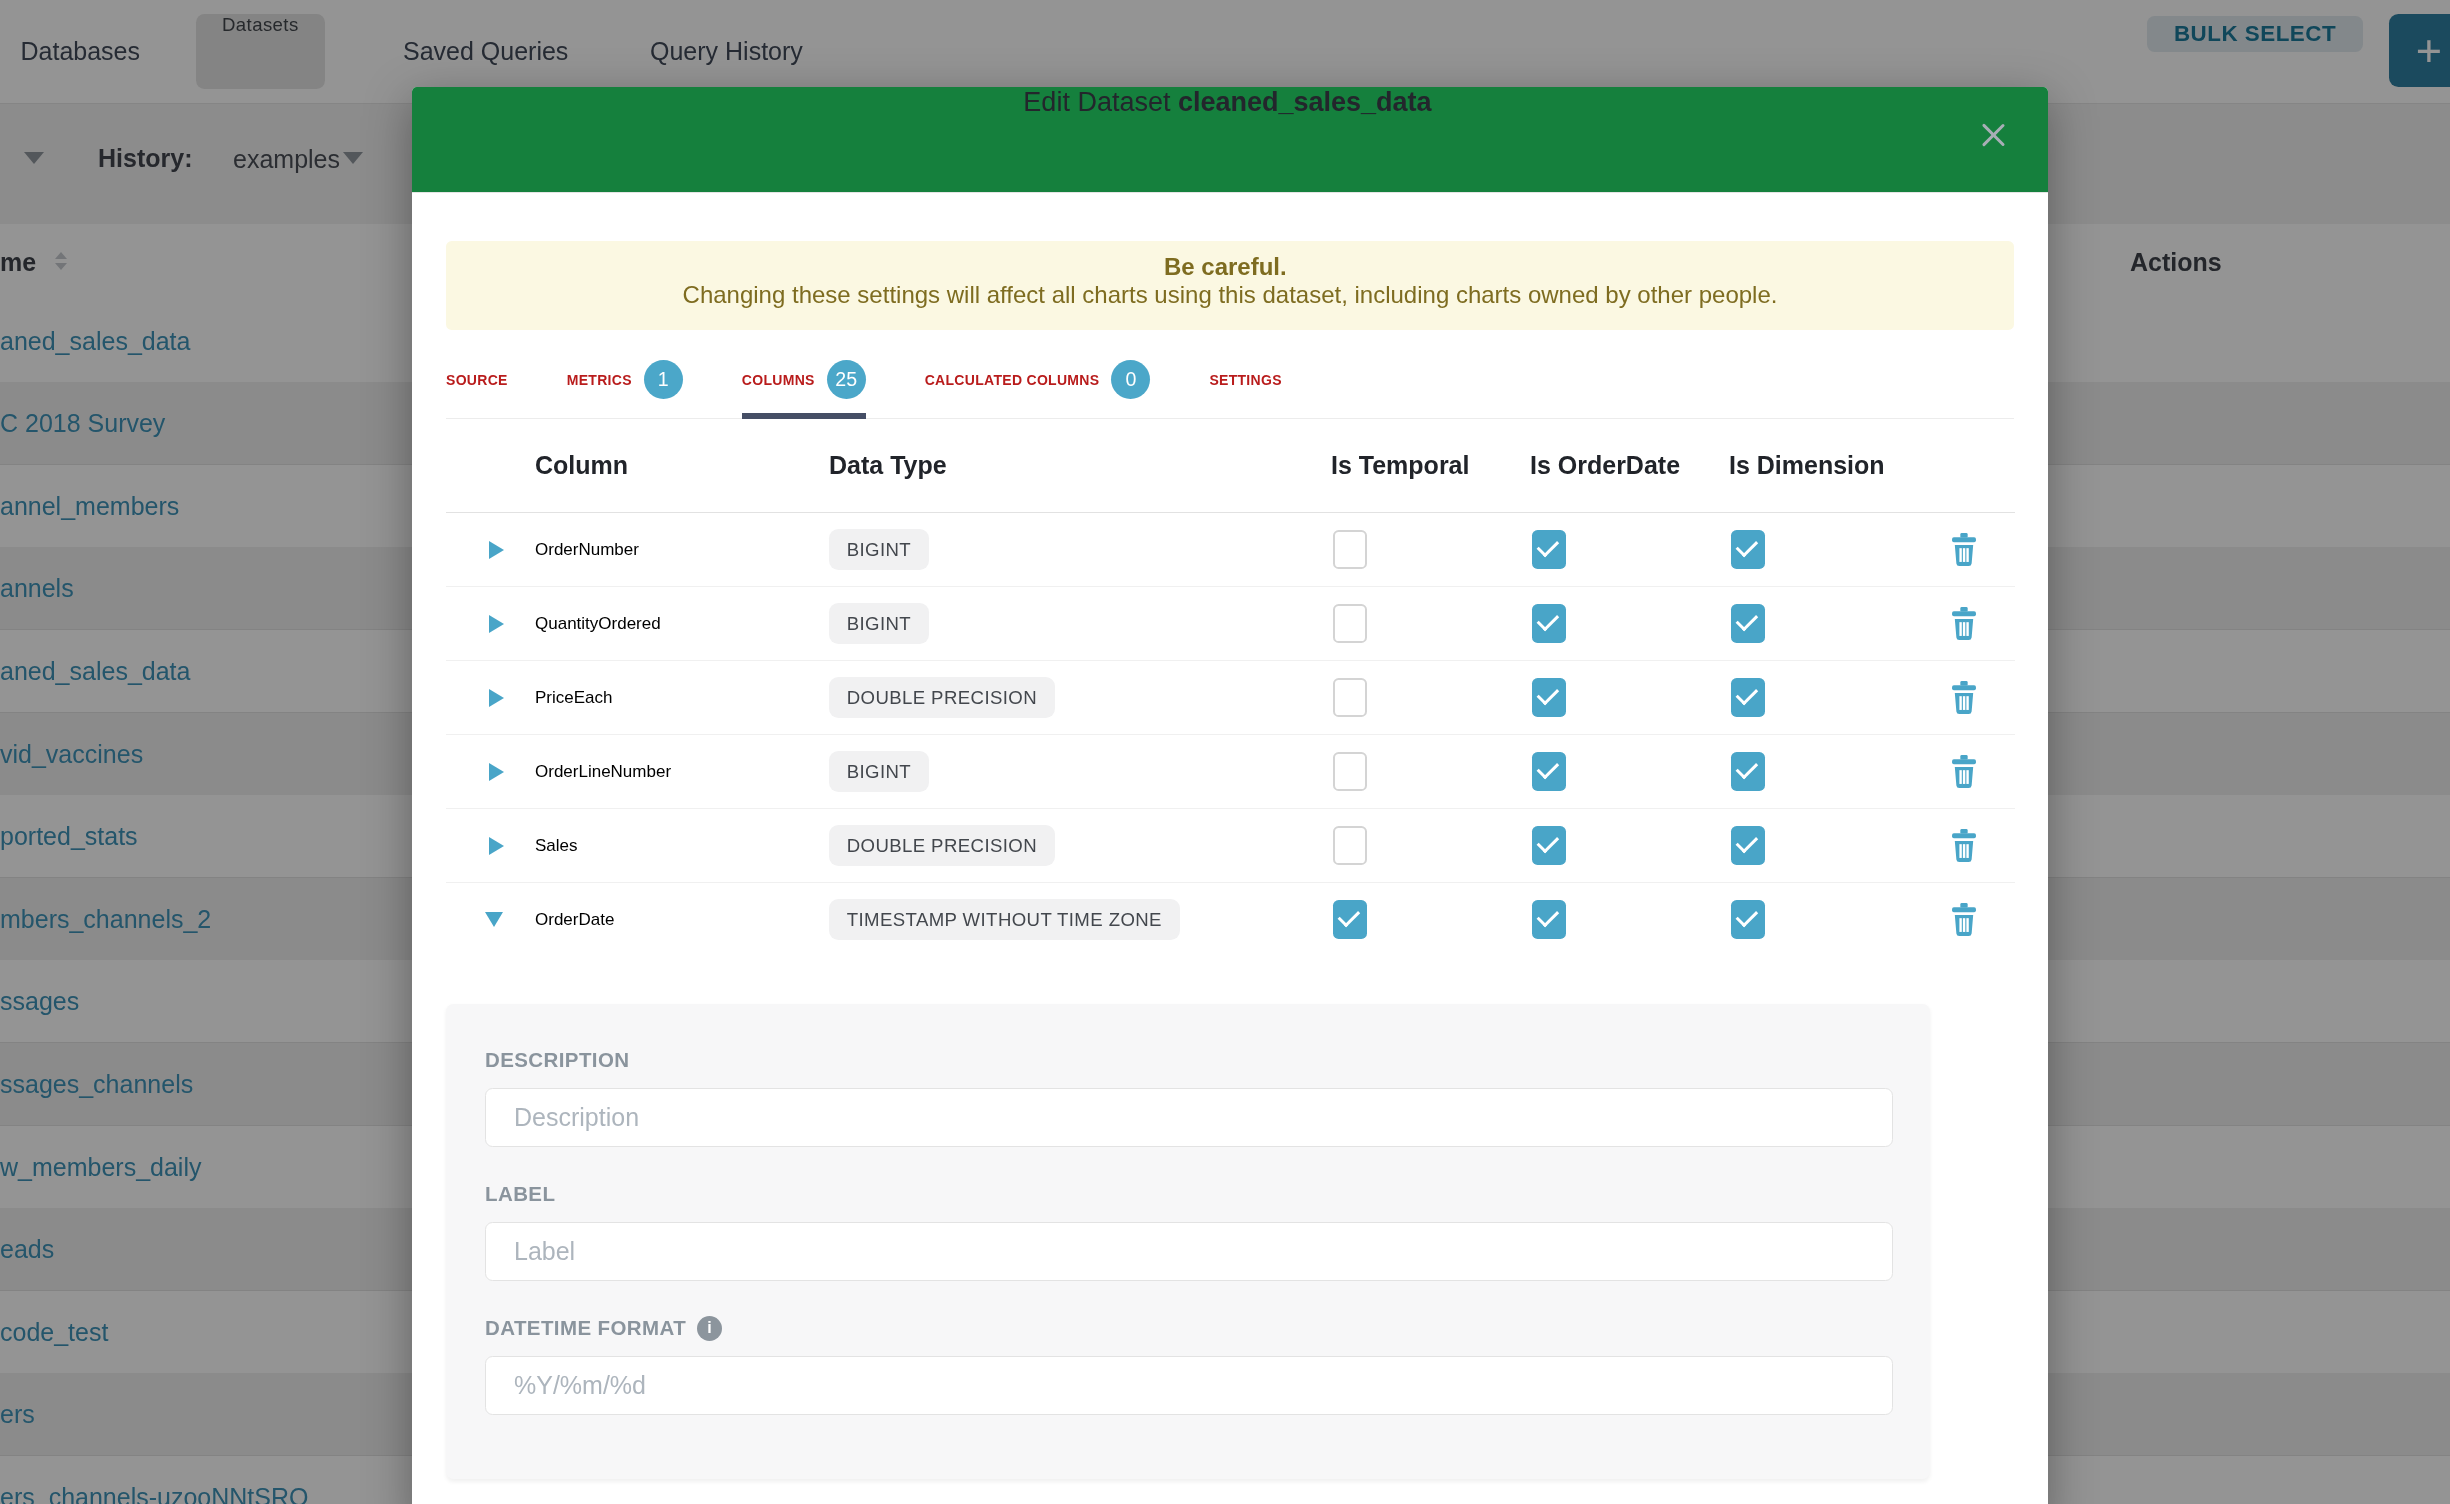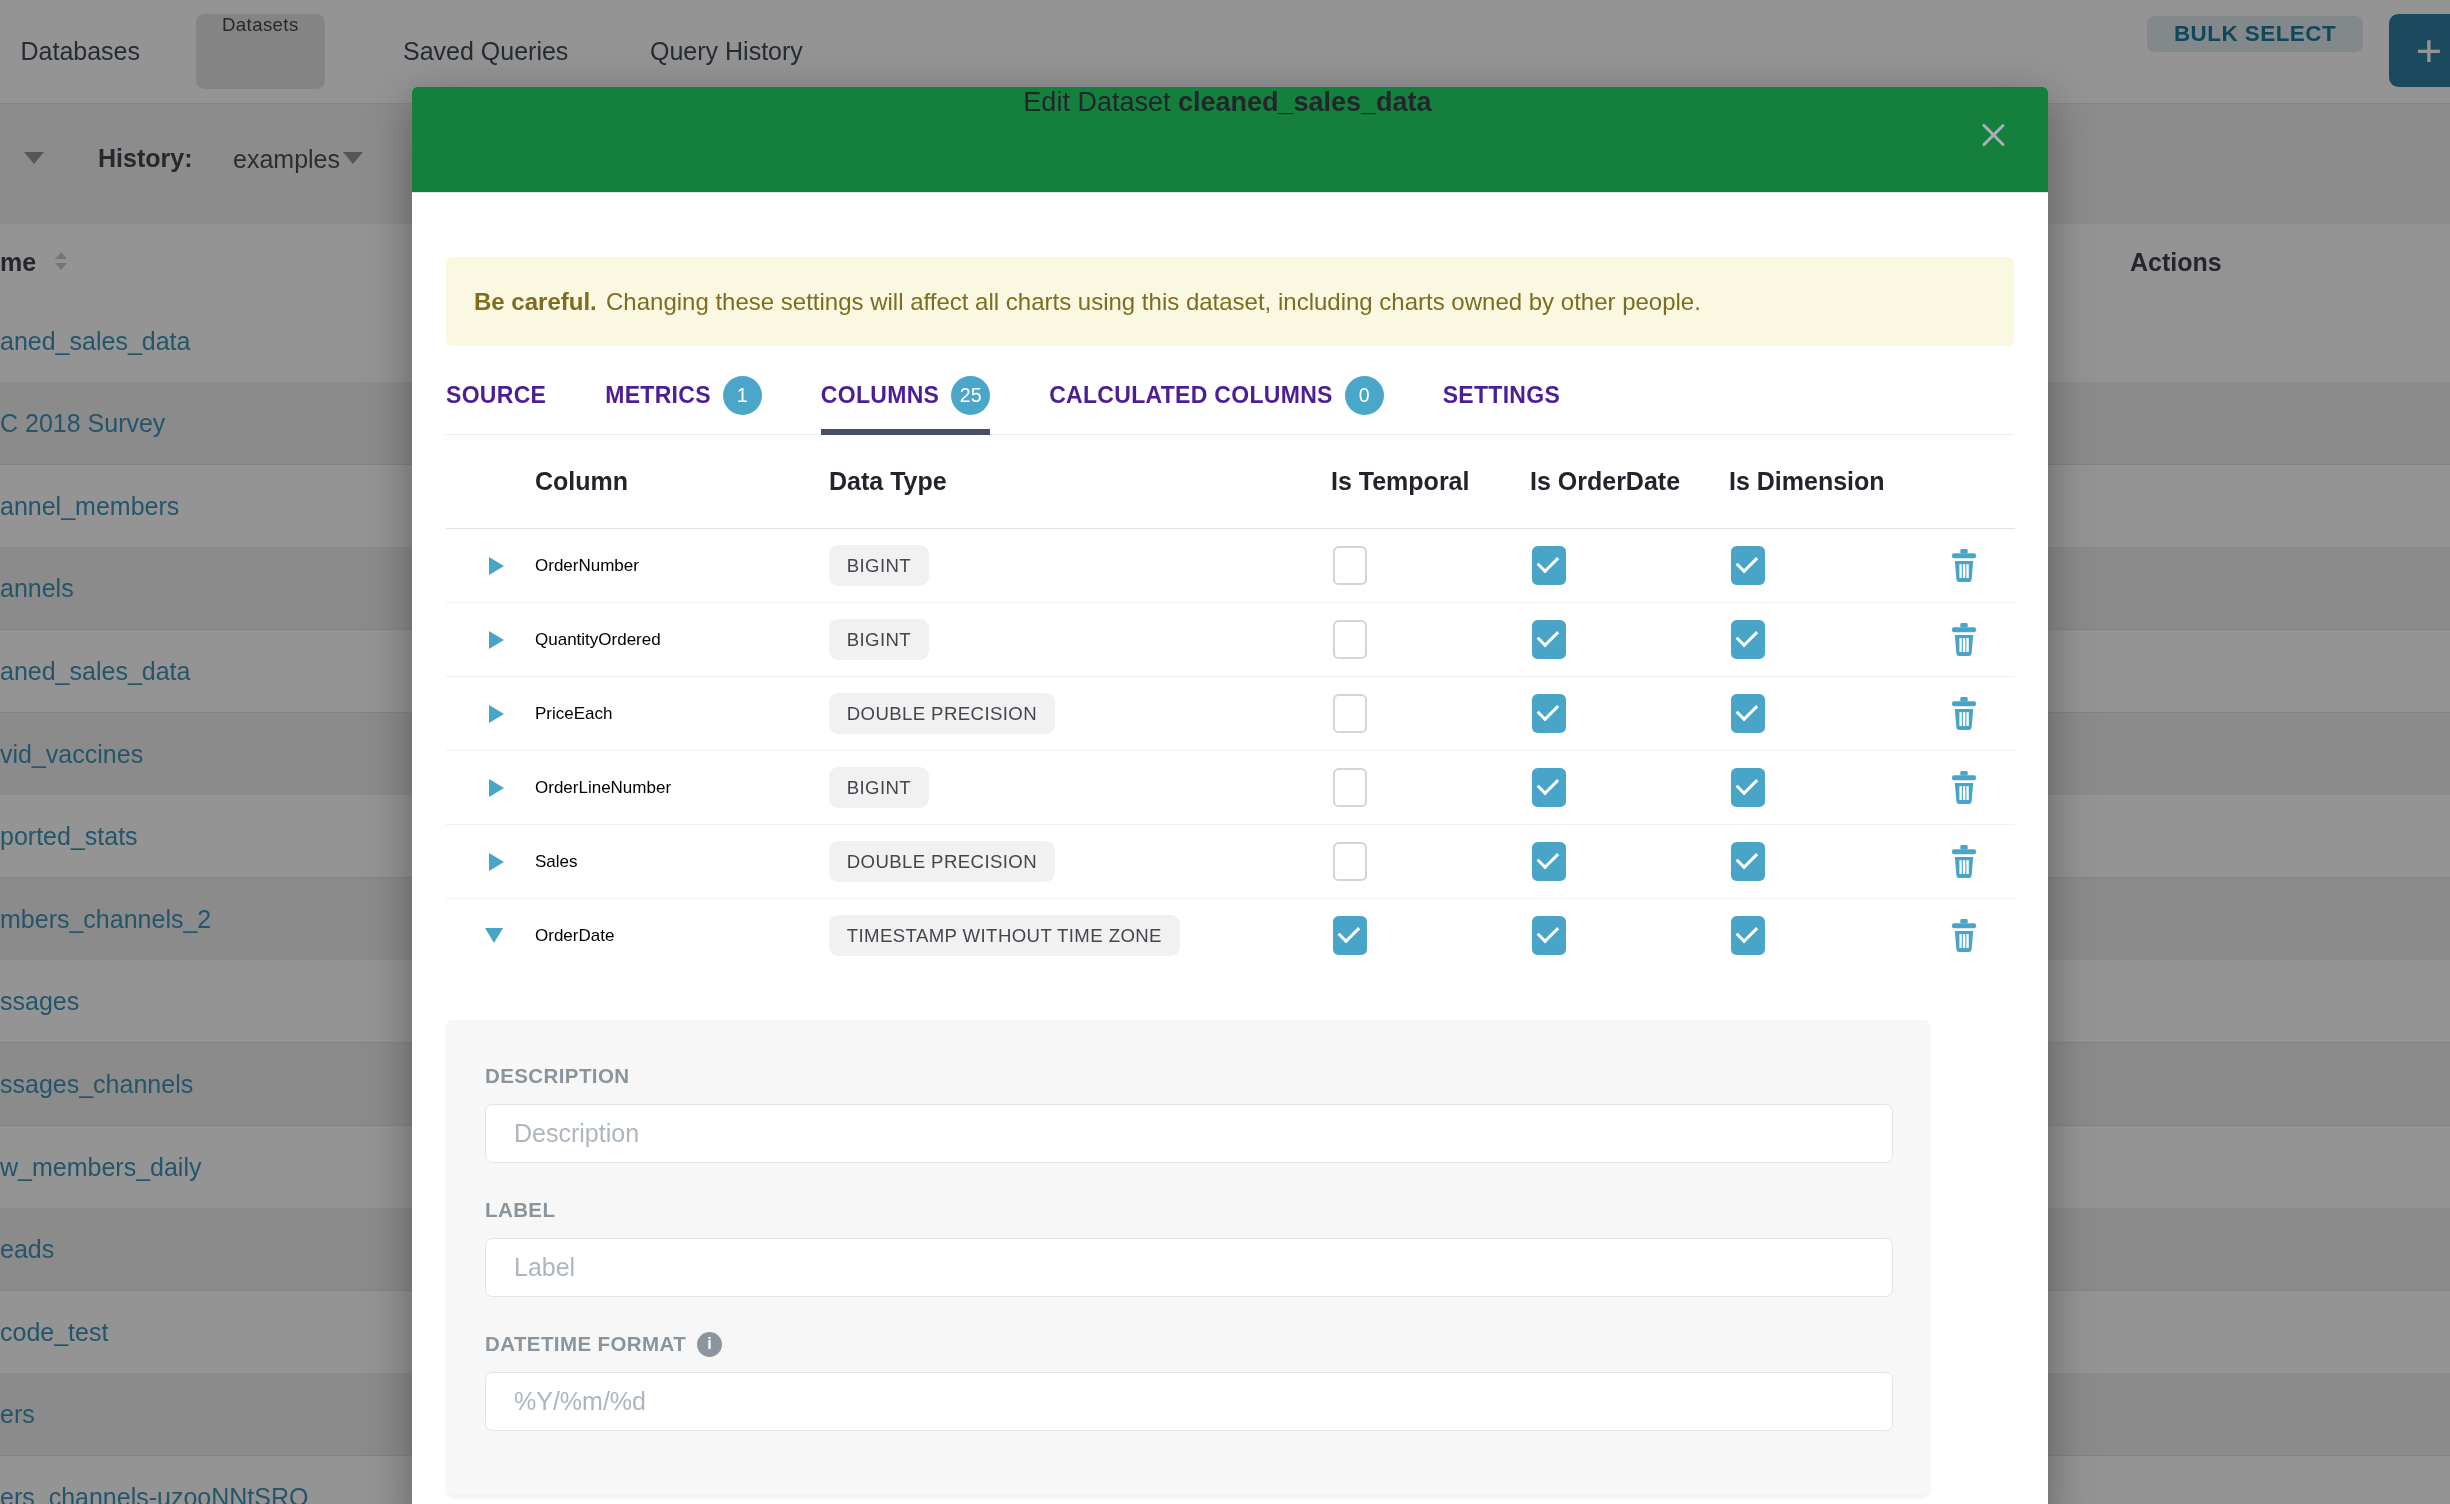--- a/index.html
+++ b/index.html
@@ -37,26 +37,26 @@
     box-shadow:0 13px 47px rgba(0,0,0,.35);}
   .modal-header{height:105px;background:#15803d;border-bottom:0.9px solid #E4E4E4;border-radius:4.7px 4.7px 0 0;
     display:flex;align-items:center;padding:0 37px 0 32px;flex-direction:column;}
   .modal-title{font-size:27px;color:#23262C;}
   .modal-title b{font-weight:700;}
   .close-x{margin-left:auto;width:34px;height:34px;position:relative;cursor:pointer;}
   .close-x::before,.close-x::after{content:'';position:absolute;left:15px;top:1.9px;width:2.8px;height:30px;background:#A8AEB6;border-radius:1.9px;}
   .close-x::before{transform:rotate(45deg);}
   .close-x::after{transform:rotate(-45deg);}
   .modal-body{padding:0 34px;}
-  .banner{margin-top:64px;height:89px;background:#FBF8E2;border-radius:5.6px;display:flex;align-items:center;
-    padding:12px 28px;font-size:24px;color:#7E6C20;box-sizing:border-box;}
+  .banner{margin-top:48px;height:89px;background:#FBF8E2;border-radius:5.6px;display:flex;align-items:center;
+    padding:12px 28px;font-size:24px;color:#7E6C20;box-sizing:border-box;flex-direction:column;}
   .banner b{font-weight:700;margin-right:9.3px;}
   .mtabs{height:77px;display:flex;gap:59px;border-bottom:0.9px solid #ECECEC;margin-top:11.2px;}
   .mtab{display:flex;align-items:center;gap:12px;position:relative;height:100%;cursor:pointer;}
-  .mtab-label{font-size:23px;font-weight:600;letter-spacing:0.3px;color:#4c1d95;}
+  .mtab-label{font-size:14px;font-weight:600;letter-spacing:0.3px;color:#b91c1c;}
   .badge{min-width:39px;height:39px;border-radius:19.6px;background:#4BA7C9;color:#fff;font-size:19.6px;
     display:flex;align-items:center;justify-content:center;padding:0 3.7px;box-sizing:border-box;}
   .mtab.active::after{content:'';position:absolute;left:0;right:0;bottom:-0.9px;height:6.5px;background:#454E65;}
   .ct{width:1569px;}
   .ct-head,.ct-row{display:grid;grid-template-columns:89px 294px 502px 199px 199px 213px 1fr;align-items:center;}
   .ct-head{height:93px;border-bottom:1.9px solid #E2E2E2;}
   .ct-head span{font-size:25px;font-weight:600;color:#21242A;}
   .ct-row{height:73px;border-bottom:0.9px solid #F0F0F0;}
   .ct-row:last-child{border-bottom:none;}
   .caret-right{width:0;height:0;border-top:9.3px solid transparent;border-bottom:9.3px solid transparent;

